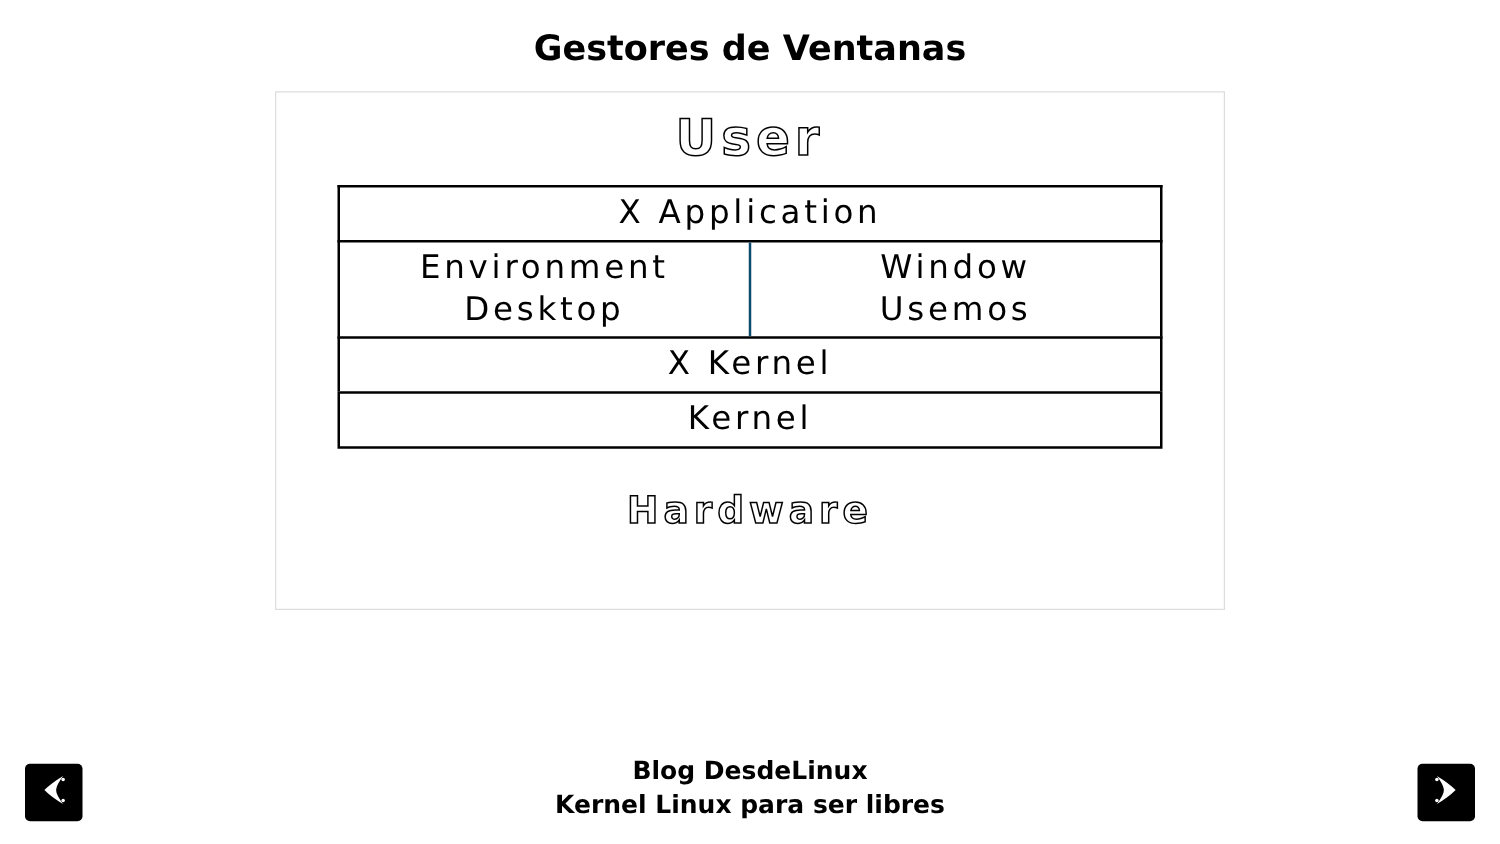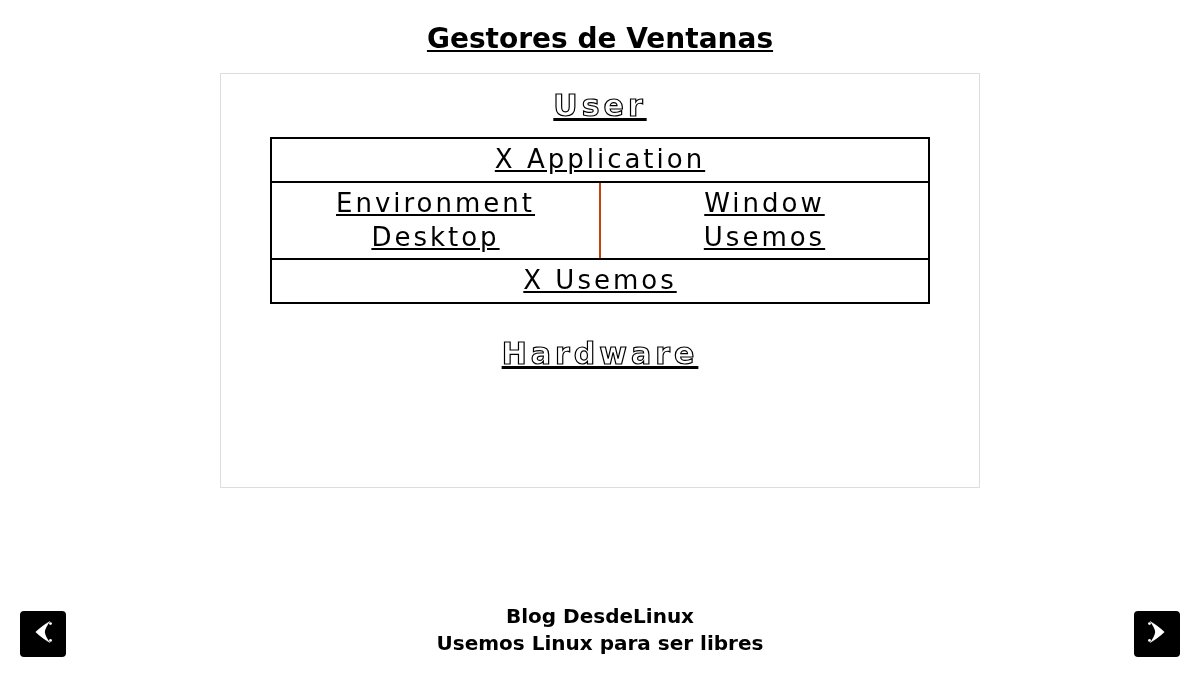--- a/index.html
+++ b/index.html
@@ -1,28 +1,28 @@
 <!DOCTYPE html>
 <html><head>
   <meta charset="utf-8">
   <style>
     * { box-sizing: border-box; margin: 0; padding: 0; }
     html, body { width: 1200px; height: 675px; background: #fff; font-family: "DejaVu Sans", "Liberation Sans", Arial, sans-serif; color: #000; }
-    .page { position: relative; width: 1200px; height: 675px; text-decoration: underline; }
+    .page { position: relative; width: 1200px; height: 675px; }
     .title { text-align: center; font-weight: 700; font-size: 28px; padding-top: 22px; }
     .subtitle { text-align: center; font-weight: 700; font-size: 22px; margin-top: 40px; }
     .diagram-frame { width: 760px; height: 415px; border: 1px solid #ddd; margin: 18px auto 0 auto; position: relative; }
-    .outline-text { font-weight: 700; font-size: 30px; letter-spacing: 4px; color: #fff; -webkit-text-stroke: 1.2px #000; text-align: center; }
+    .outline-text { font-weight: 700; font-size: 40px; letter-spacing: 4px; color: #fff; -webkit-text-stroke: 1.2px #000; text-align: center; }
     .user-label { margin-top: 14px; }
     .hardware-label { margin-top: 32px; font-size: 30px; letter-spacing: 4px; }
     .stack { width: 660px; margin: 14px auto 0 auto; }
     .row { border: 2px solid #000; border-bottom: none; text-align: center; font-size: 26px; letter-spacing: 3px; font-weight: 400; line-height: 1.3; display: flex; }
     .row:last-child { border-bottom: 2px solid #000; }
     .row .cell { flex: 1; padding: 6px 4px; }
-    .row .cell + .cell { border-left: 2px solid #c2410c; }
+    .row .cell + .cell { border-left: 2px solid #0c4a6e; }
     .row .cell.multi { padding: 4px 4px; }
     .row-single .cell { padding: 4px 4px; }
     .footer { position: absolute; bottom: 18px; left: 0; right: 0; text-align: center; font-weight: 700; font-size: 20px; line-height: 1.35; margin-top: 12px; }
     .nav-icon { position: absolute; bottom: 18px; width: 46px; height: 46px; background: #000; border-radius: 4px; display: flex; align-items: center; justify-content: center; }
     .nav-prev { left: 20px; }
     .nav-next { right: 20px; }
     .nav-icon svg { width: 30px; height: 30px; }
   </style>
 </head>
 <body>
@@ -41,30 +41,33 @@
         <div class="cell multi">
           <div>Environment</div>
           <div>Desktop</div>
         </div>
         <div class="cell multi">
           <div>Window</div>
           <div>Usemos</div>
         </div>
       </div>
       <div class="row row-single">
-        <div class="cell">X Usemos</div>
+        <div class="cell">X Kernel</div>
+      </div>
+      <div class="row row-single">
+        <div class="cell">Kernel</div>
       </div>
     </div>
 
     <div class="outline-text hardware-label">Hardware</div>
   </div>
 
   <div class="footer">
     <div>Blog DesdeLinux</div>
-    <div>Usemos Linux para ser libres</div>
+    <div>Kernel Linux para ser libres</div>
   </div>
 
   <div class="nav-icon nav-prev">
     <span>
       <svg viewBox="0 0 32 32">
           <path d="M24 4 Q14 10 8 16 Q14 22 24 28 Q18 20 18 16 Q18 12 24 4 Z" fill="#fff"></path>
           <circle cx="24" cy="7" r="1.5" fill="#fff"></circle>
           <circle cx="24" cy="25" r="1.5" fill="#fff"></circle>
         </svg>
     </span>

